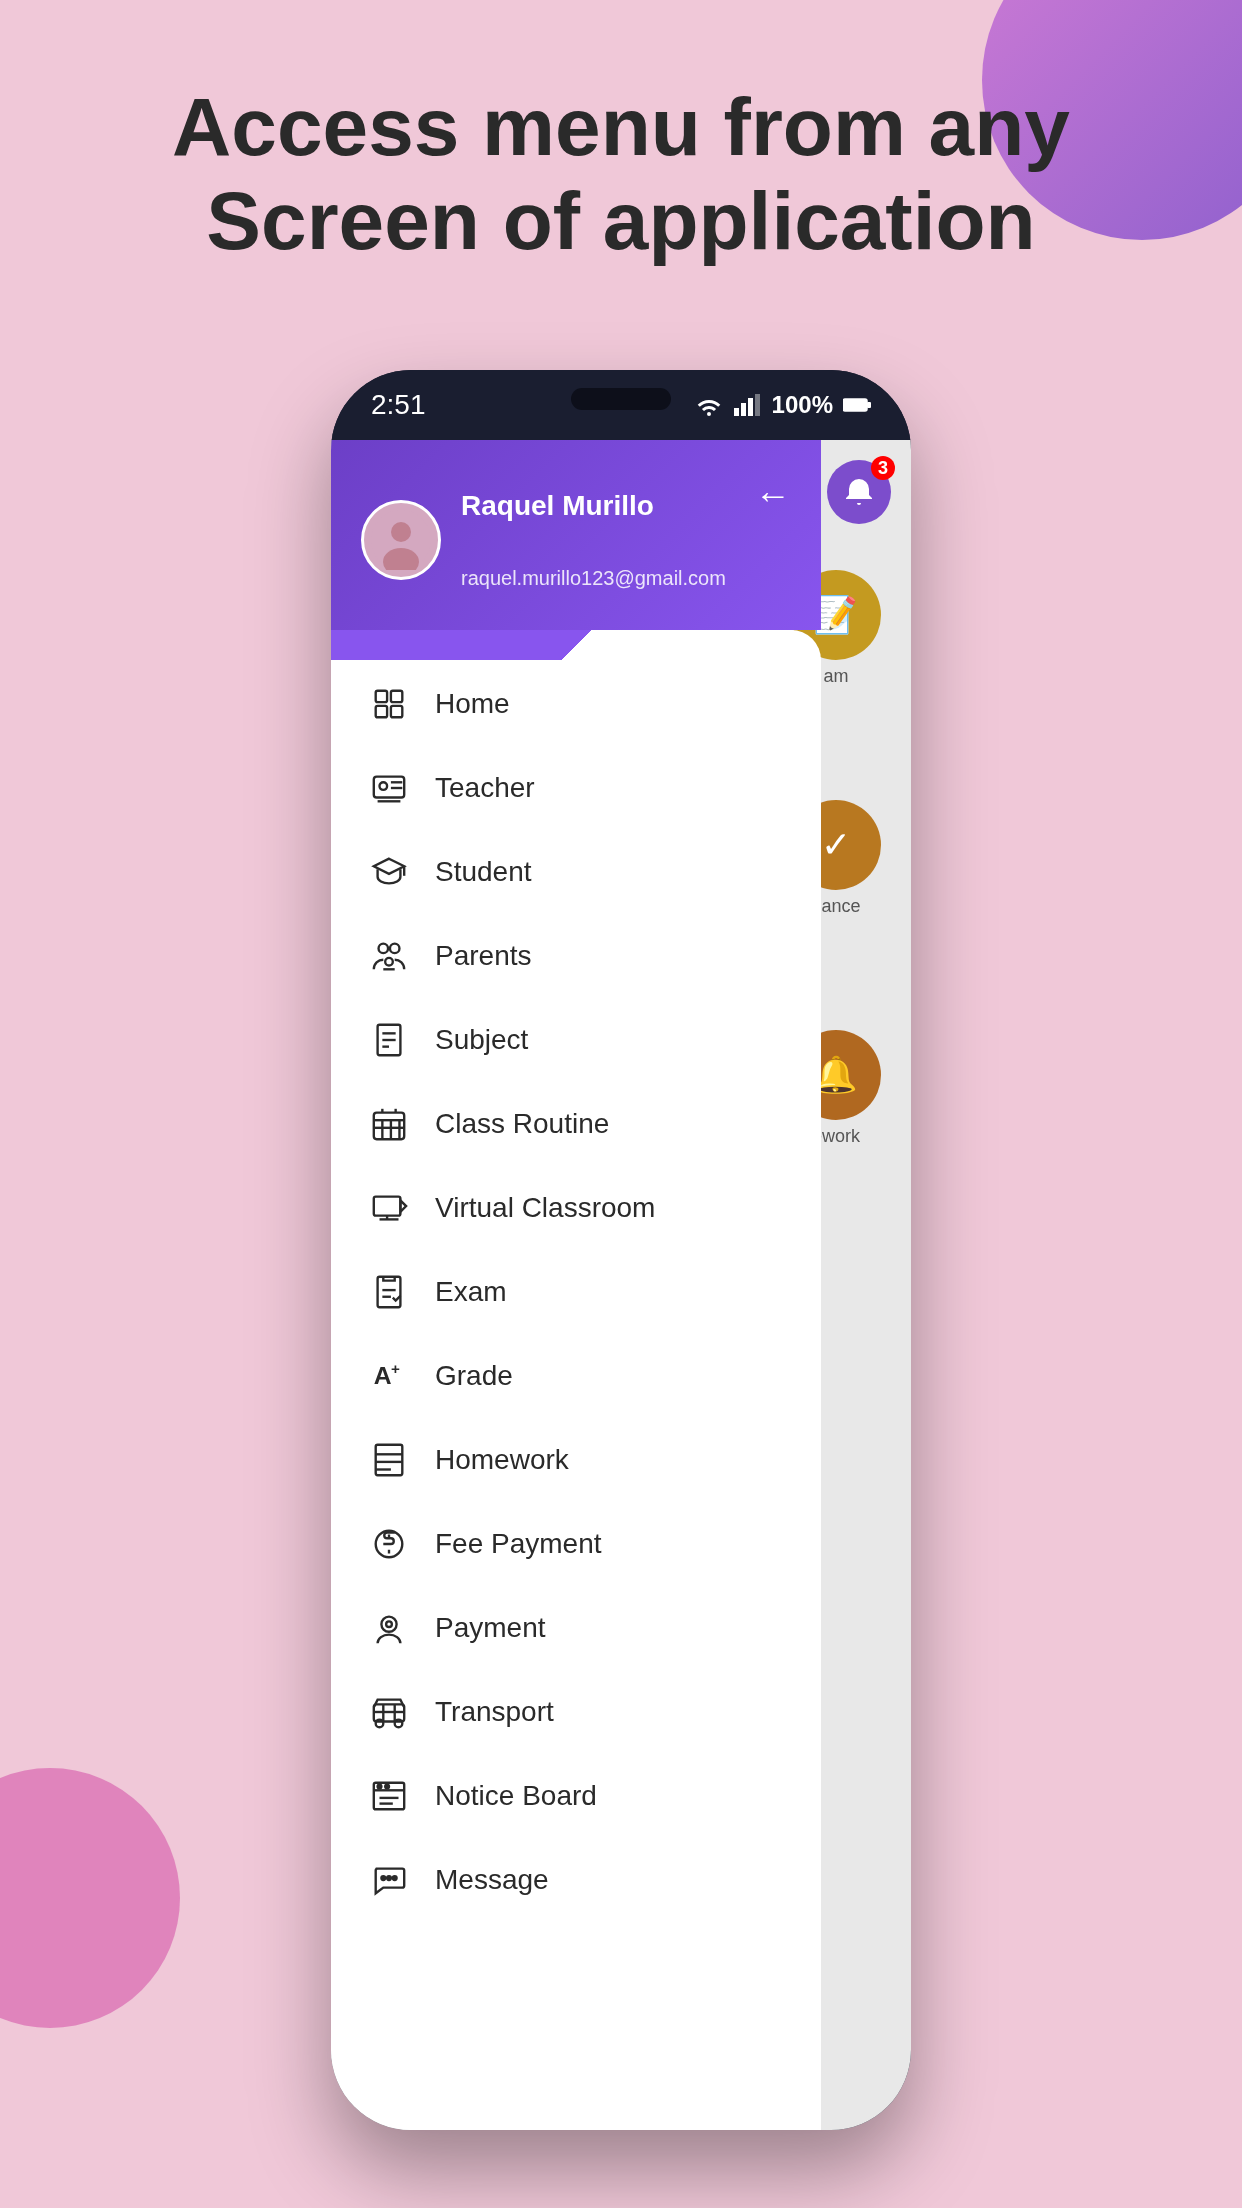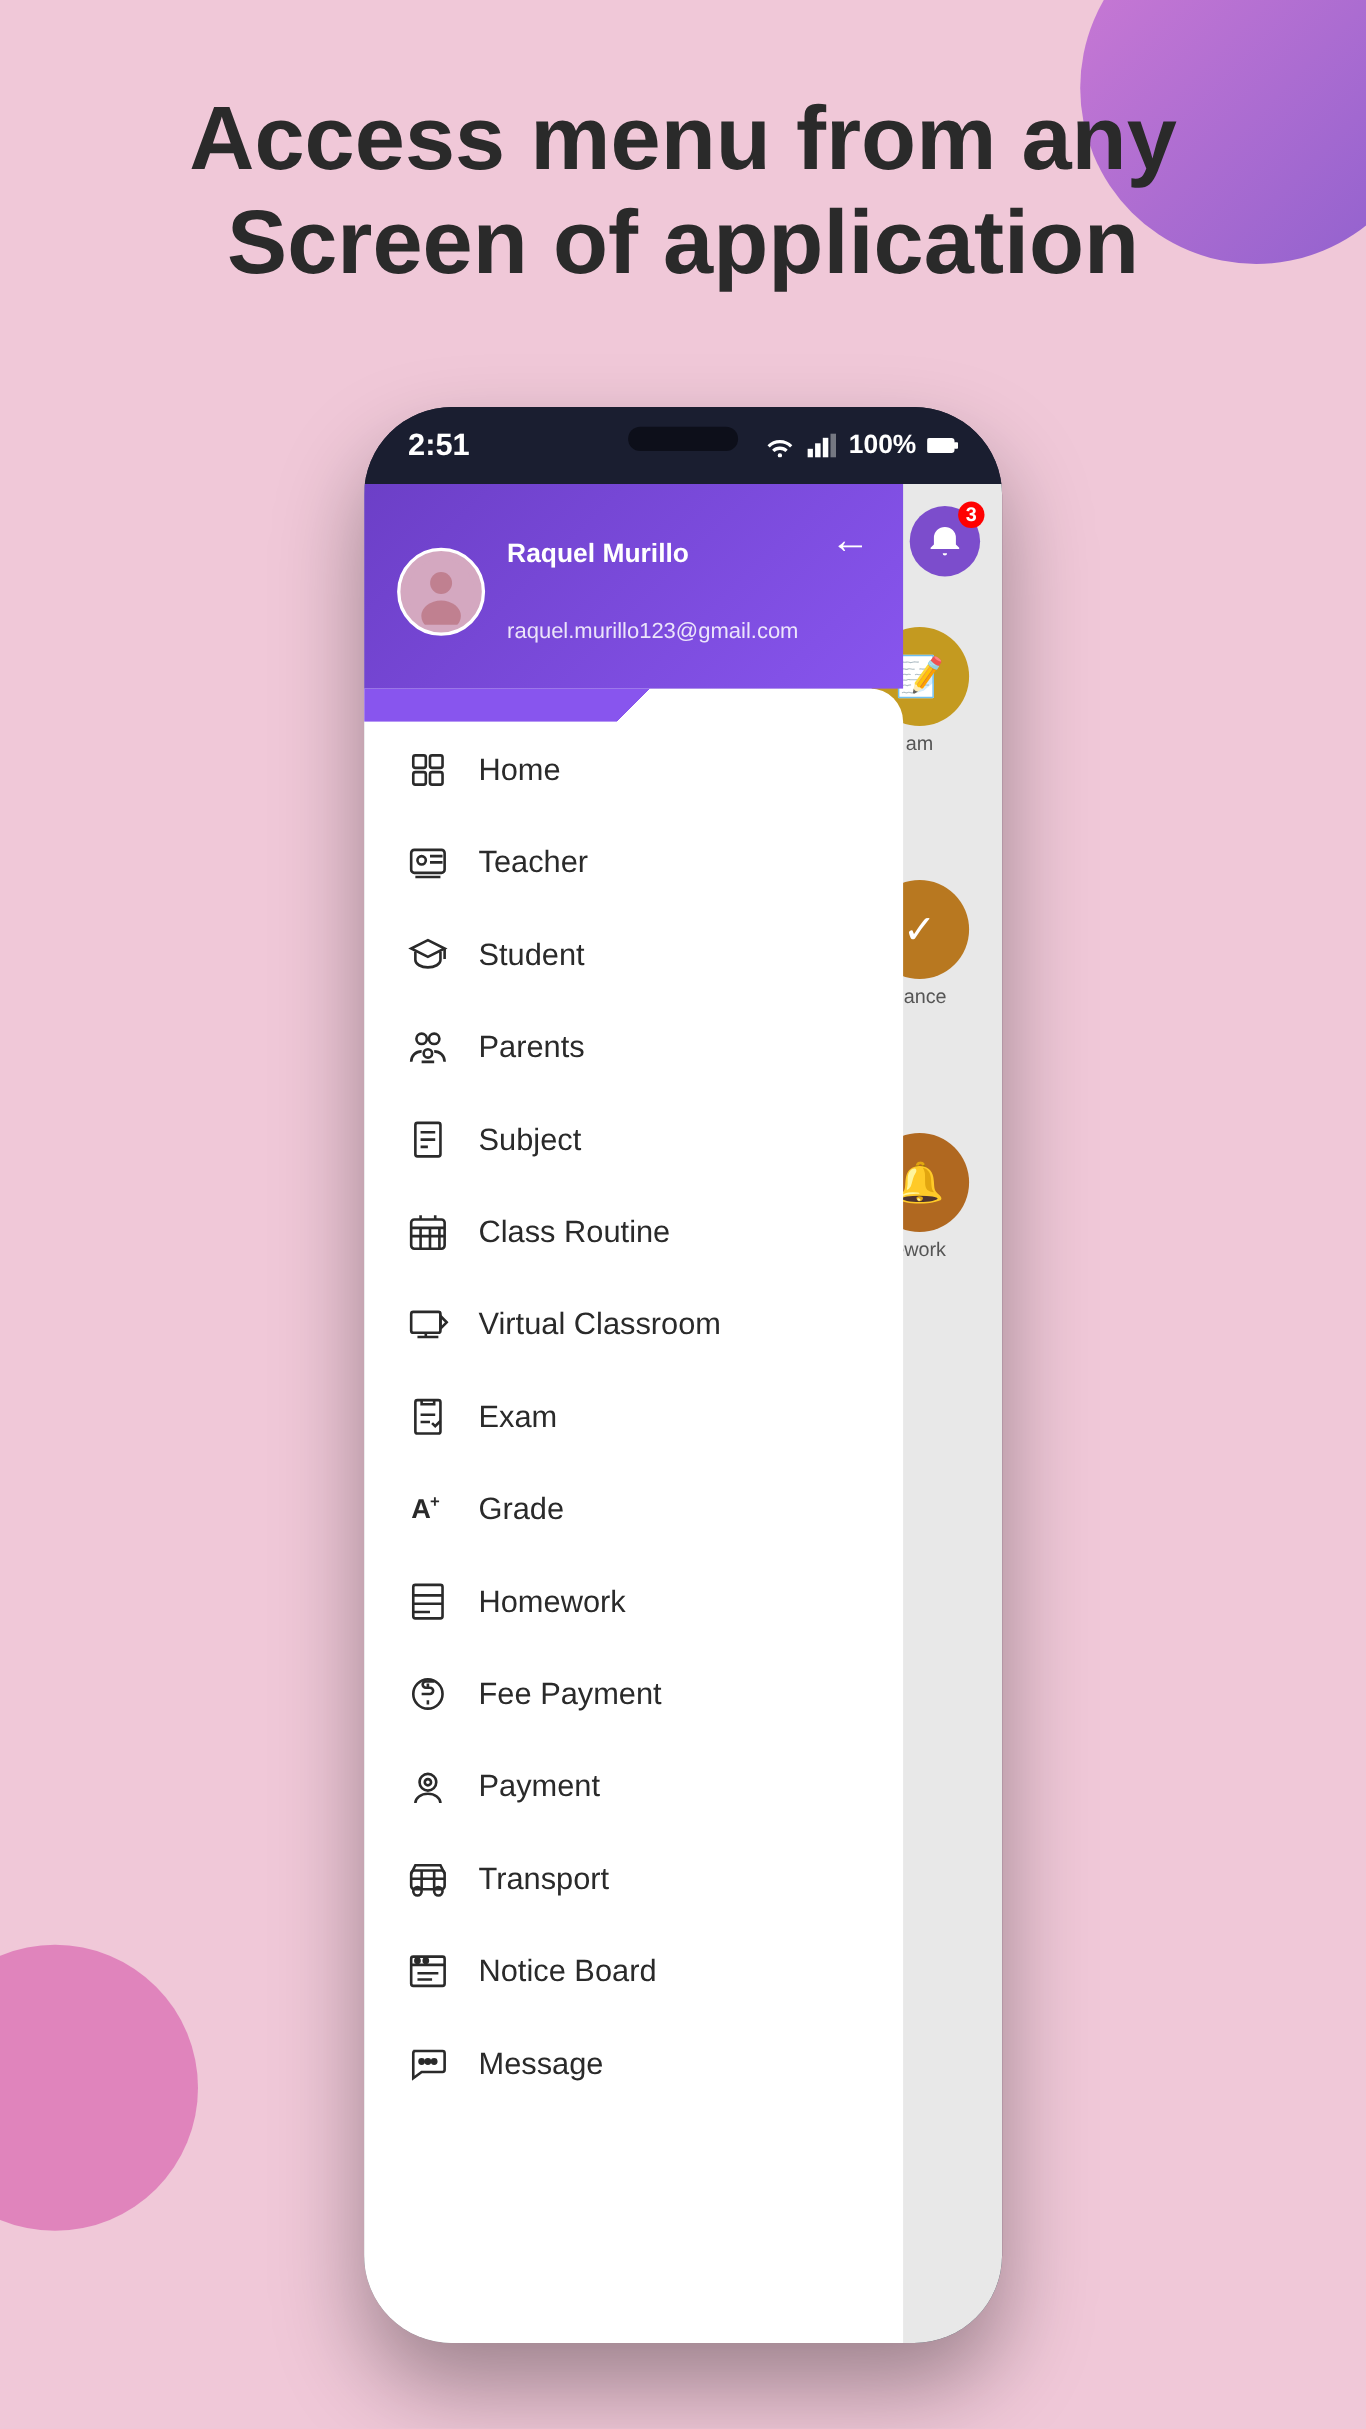--- a/index.html
+++ b/index.html
@@ -82,21 +82,21 @@
       display: flex;
       align-items: center;
       justify-content: space-between;
       padding: 0 40px;
       border-radius: 80px 80px 0 0;
     }
 
     .phone-notch .time {
       color: white;
       font-size: 28px;
-      font-weight: 700;
+      font-weight: 400;
     }
 
     .phone-notch .status-icons {
       display: flex;
       align-items: center;
       gap: 10px;
       color: white;
       font-size: 22px;
     }
 
@@ -232,21 +232,21 @@
       border: 3px solid white;
       overflow: hidden;
       display: flex;
       align-items: center;
       justify-content: center;
       font-size: 32px;
     }
 
     .user-details .name {
       color: white;
-      font-size: 24px;
+      font-size: 28px;
       font-weight: 700;
     }
 
     .user-details .email {
       color: rgba(255,255,255,0.85);
       font-size: 20px;
       margin-top: 45px;
     }
 
     

